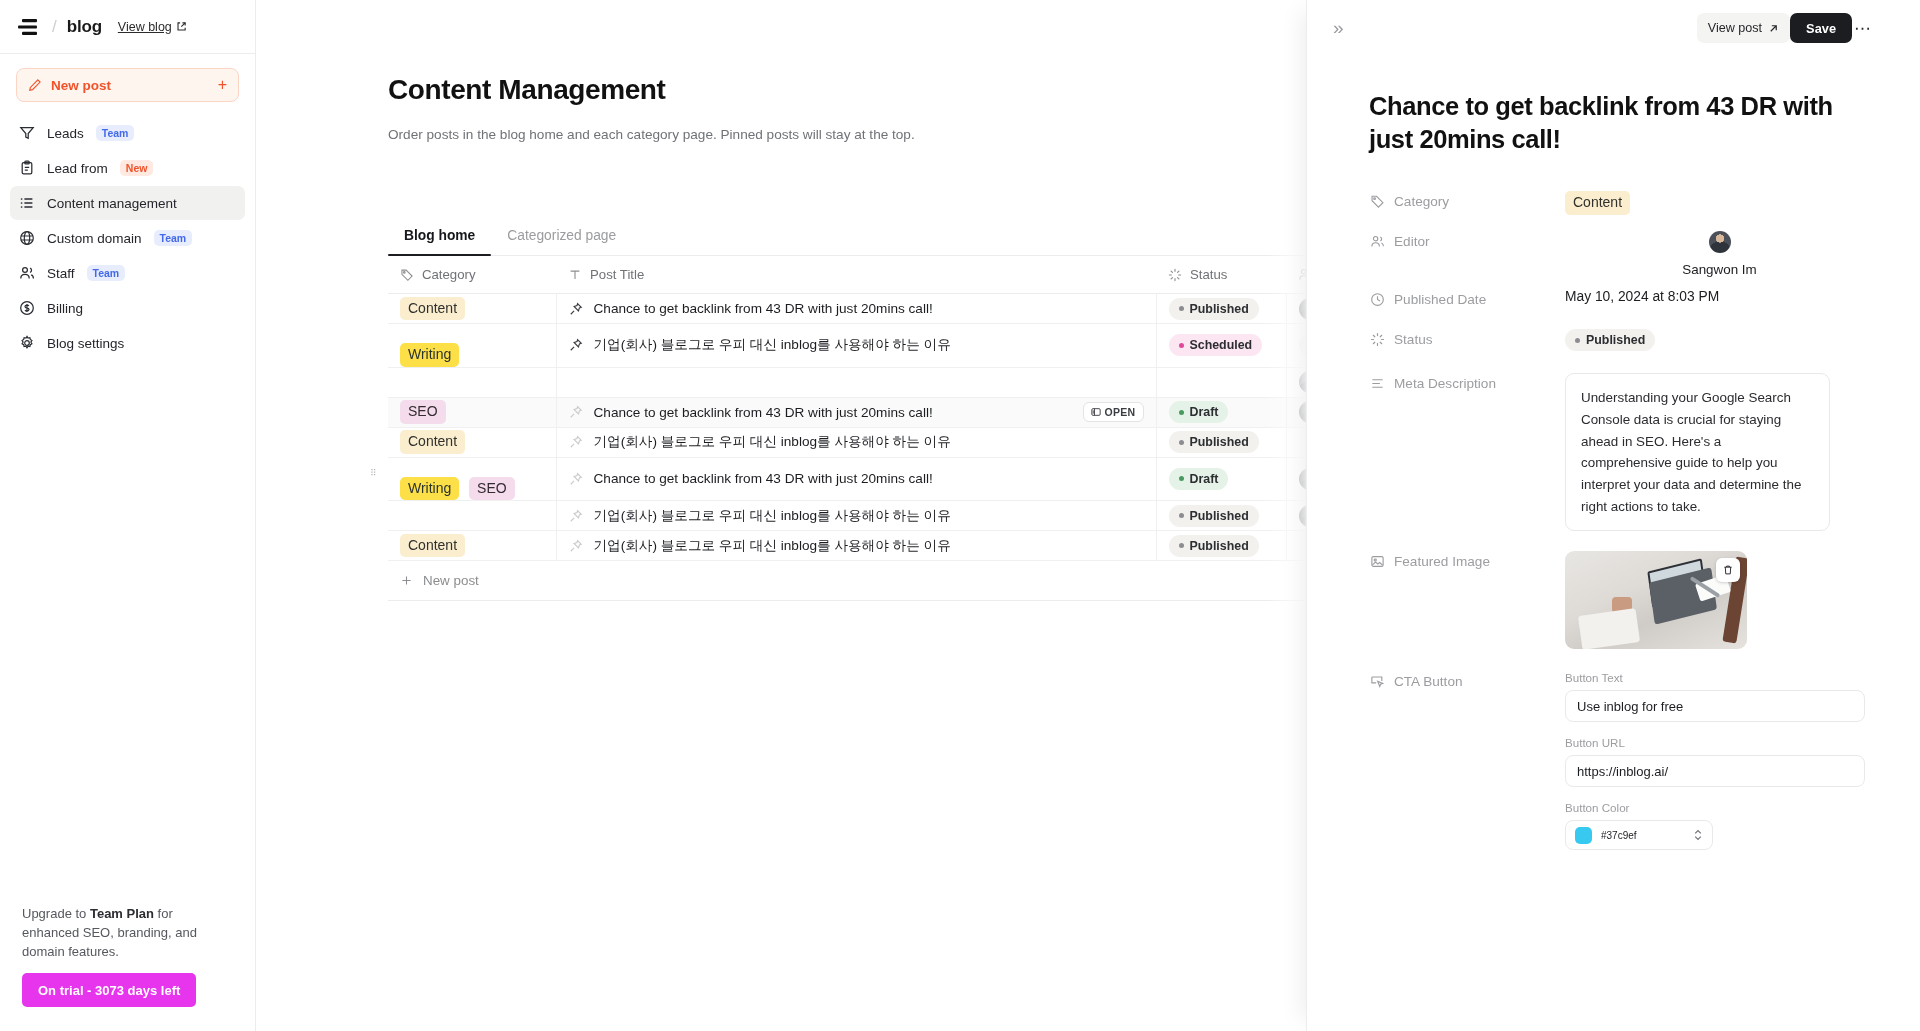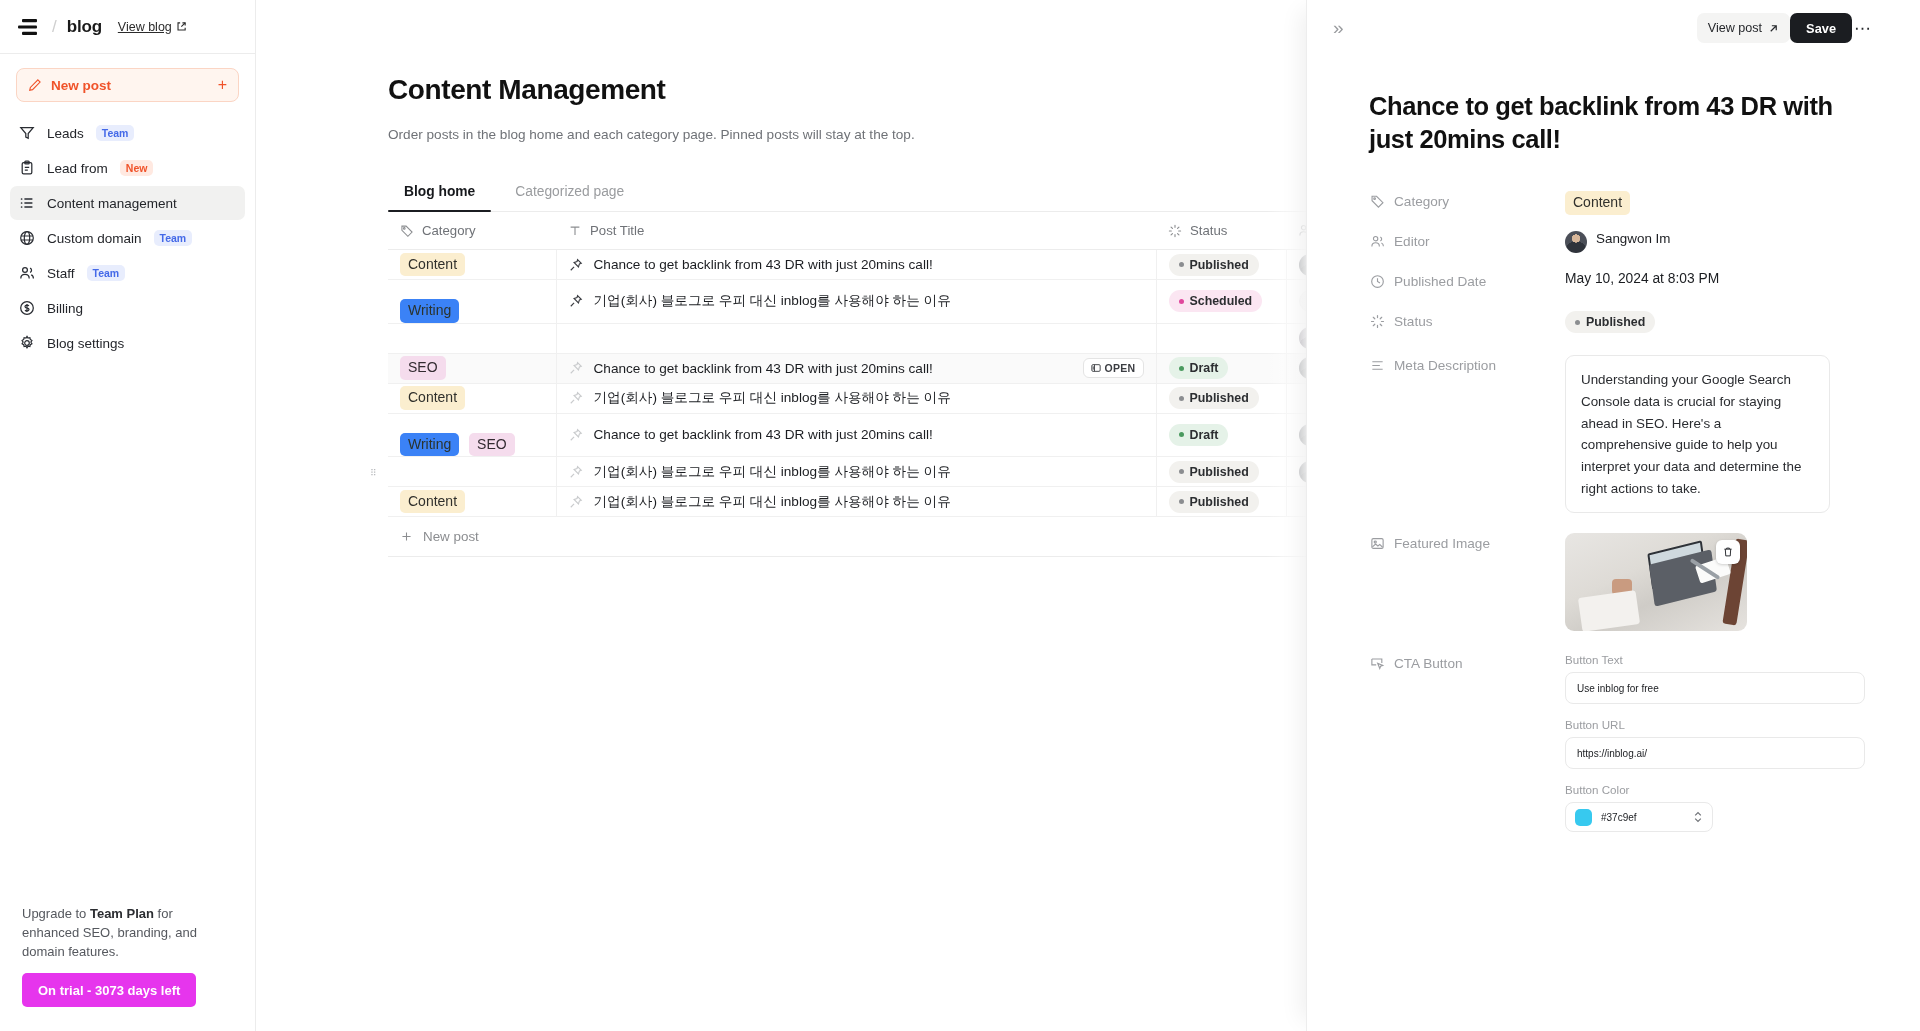--- a/index.html
+++ b/index.html
@@ -64,21 +64,21 @@
     margin-top: 12px; background:#e635ed; color:#fff; border:none; border-radius:5px;
     height: 34px; padding: 0 16px; font-size: 13px; font-weight: 700; cursor:pointer;
     font-family:"Liberation Sans",sans-serif;
   }
 
   
   .main { flex: 1 1 auto; position: relative; padding: 74px 0 0 132px; overflow:hidden; }
   .page-title { font-size: 28px; font-weight: 600; letter-spacing:-0.4px; color:#111; }
   .page-sub { margin-top: 18px; font-size: 13.6px; color:#6f7277; line-height:1.55; }
 
-  .tabs { margin-top: 31px; display:flex; gap: 8px; border-bottom: 1px solid #ececec; width: 920px; }
+  .tabs { margin-top: 75px; display:flex; gap: 0; border-bottom: 1px solid #ececec; width: 920px; }
   .tab { font-size:13.8px; padding: 8px 16px 12px 16px; color:#9a9c9f; cursor:pointer; position:relative; }
   .tab.active { color:#16181c; font-weight:600; }
   .tab.active::after {
     content:""; position:absolute; left:0; right:0; bottom:-1px; height:2.5px; background:#1b1d21; border-radius:2px;
   }
   .search-box {
     position:absolute; right: 0px; top: 258px; width: 44px; height: 34px;
     background:#f4f4f3; border-radius:8px 0 0 8px; display:flex; align-items:center; justify-content:center; color:#9a9c9f;
   }
 
@@ -94,21 +94,21 @@
   .col-status { width: 130px; }
   .col-author { width: 120px; }
   table.posts tr.row { height: 30px; }
   table.posts tr.row.active td { background:#fafafa; }
   td.cell-cat { border-right:1px solid #f0f0f0; }
   td.cell-title { border-right:1px solid #f0f0f0; }
   td.cell-status { border-right:1px solid #f0f0f0; }
 
   .chip { display:inline-block; font-size:14px; padding:3px 8px; border-radius:5px; line-height:1.25; margin-right:6px; }
   .chip.content { background:#fbeecf; color:#30302c; }
-  .chip.writing { background:#3b82f6; color:#2b332d;margin-top:19px; }
+  .chip.writing { background:#fde047; color:#2b332d;margin-top:19px; }
   .chip.seo     { background:#f5dced; color:#332b31; }
 
   .title-cell { display:flex; align-items:center; gap:11px; }
   .pin { color:#c9cbcd; flex:0 0 14px; }
   .pin.on { color:#3b3d42; }
   .title-text { color:#1b1d21; white-space:nowrap; overflow:hidden; text-overflow:ellipsis; }
   .open-pill {
     margin-left:auto; border:1px solid #e4e4e4; border-radius:6px; background:#fff;
     font-size:10.5px; font-weight:600; color:#3b3d42; padding: 3px 7px;
     display:flex; align-items:center; gap:4px; letter-spacing:0.3px;
@@ -159,21 +159,21 @@
 
   .panel-title { margin-top: 34px; font-size: 25.5px; font-weight:700; line-height:1.28; letter-spacing:-0.4px; color:#111; }
 
   .props { margin-top: 34px; }
   .prop { display:flex; align-items:flex-start; margin-bottom: 10px; min-height:30px; }
   .prop-label { width: 196px; flex:0 0 196px; display:flex; align-items:center; gap:9px;
                 color:#9b9da1; font-size:13.6px; padding-top:4px; }
   .prop-label .ico { width:16px; height:16px; display:flex; align-items:center; justify-content:center; flex:0 0 16px; }
   .prop-value { flex:1 1 auto; font-size:13.8px; color:#1b1d21; padding-top:2px; }
 
-  .editor-val { display:flex; gap:9px; font-size:13.4px; }
+  .editor-val { display:flex; align-items:center; gap:9px; font-size:13.4px;flex-direction:column; }
   .meta-box {
     border:1px solid #e9e9e9; border-radius:9px; padding: 13px 15px; width: 265px;
     font-size:13.4px; line-height:1.62; color:#2a2c30; background:#fff;
   }
   .feat-img {
     width: 182px; height: 98px; border-radius: 9px; position:relative; overflow:hidden;
     background: linear-gradient(155deg,#e8e6e3 0%,#dedbd6 38%,#cfccc7 60%,#e6e3df 100%);
   }
   .feat-img .laptop {
     position:absolute; left:47%; top:24%; width:64px; height:42px; background:#5b5f66;
@@ -189,21 +189,21 @@
   .feat-img .pen { position:absolute; right:14%; top:34%; width:34px; height:4px; background:#9aa0a6; transform:rotate(33deg); border-radius:2px; }
   .feat-img .paper { position:absolute; right:10%; top:28%; width:32px; height:18px; background:#fbfbfa; transform:rotate(-18deg); border-radius:2px; }
   .trash-btn {
     position:absolute; right:7px; top:7px; width:24px; height:24px; background:#fff; border-radius:6px;
     display:flex; align-items:center; justify-content:center; box-shadow:0 1px 3px rgba(0,0,0,.18); cursor:pointer;
   }
 
   .field-label { font-size:11.6px; color:#9b9da1; margin-bottom:6px; }
   .text-input {
     width: 300px; height: 32px; border:1px solid #e9e9e9; border-radius:8px;
-    padding: 0 11px; font-size:10px; color:#1b1d21; background:#fff;
+    padding: 0 11px; font-size:13px; color:#1b1d21; background:#fff;
     font-family:"Liberation Sans",sans-serif;
   }
   .field-group { margin-bottom: 14px; }
   .color-select {
     width: 148px; height: 30px; border:1px solid #e9e9e9; border-radius:8px;
     display:flex; align-items:center; gap:9px; padding: 0 9px; cursor:pointer;
   }
   .swatch { width:17px; height:17px; border-radius:5px; flex:0 0 17px; }
   .color-text { font-size:10px; color:#1b1d21; }
   .updown { margin-left:auto; color:#6f7277; font-size:11px; line-height:1; }

